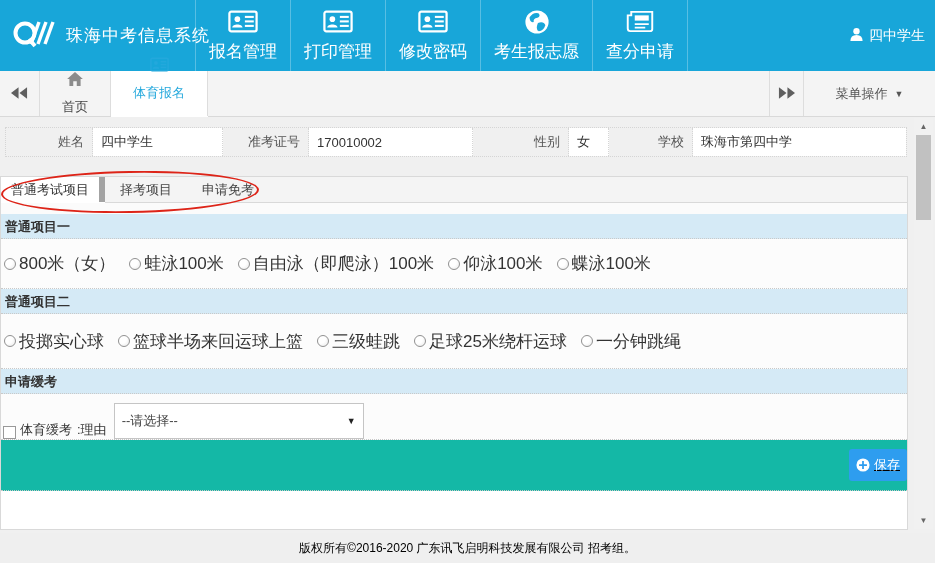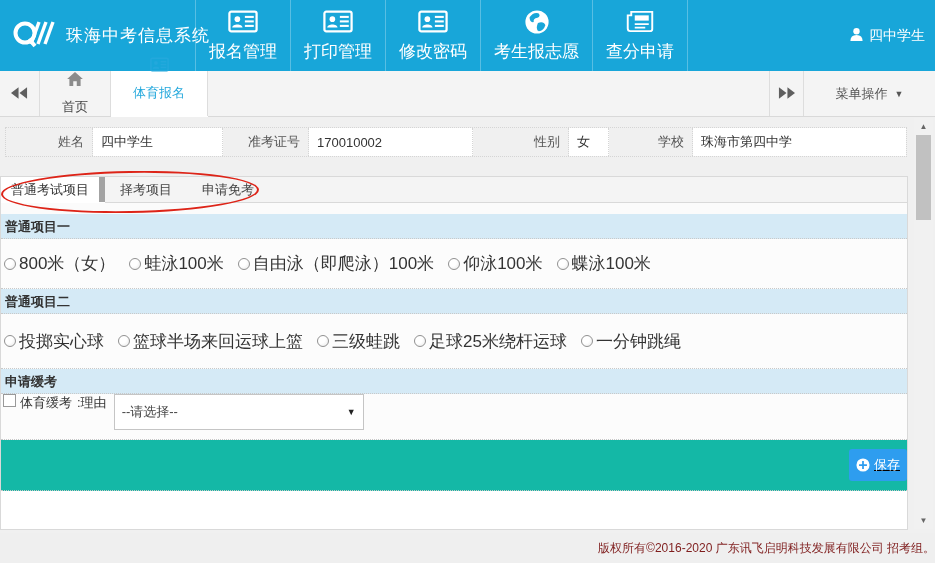--- a/index.html
+++ b/index.html
@@ -54,21 +54,21 @@
                  box-shadow:0 1px 0 #fff; }
   .pgap { height:11px; background:#fbfbfb; }
   .shd { height:25px; line-height:25px; background:#d5eaf6; font-weight:bold; font-size:13px;
          color:#333; padding-left:4px; border-bottom:1px dotted #c9c9c9; }
   .orow { display:flex; align-items:center; padding-left:3px; background:#fcfcfc;
           border-bottom:1px dotted #c9c9c9; font-size:17px; color:#333; }
   .orow.r1 { height:50px; } .orow.r2 { height:55px; }
   .opt { display:flex; align-items:center; margin-right:14px; cursor:pointer; white-space:nowrap; }
   .radio { width:12px; height:12px; border:1px solid #919191; border-radius:50%;
            background:radial-gradient(circle at 35% 35%, #ffffff 40%, #e7e7e7); margin-right:3px; flex:none; }
-  .crow { height:46px; display:flex; align-items:flex-start; padding-left:2px; background:#fcfcfc;
+  .crow { height:46px; display:flex; align-items:flex-end; padding-left:2px; background:#fcfcfc;
           border-bottom:1px dotted #c9c9c9; font-size:13px; color:#333; }
   .checkbox { width:13px; height:13px; border:1px solid #999; background:#fff; margin-right:4px;
               flex:none; cursor:pointer; }
   .rlabel { margin-left:5px; }
   .sel { width:250px; height:28px; border:1px solid #c5c5c5; background:#fff; margin-left:7px;
          display:flex; align-items:center; justify-content:space-between; padding:17px 7px;
          color:#444; cursor:pointer; }
   .sel .caret { color:#222; }
   .saverow { height:51px; background:#14b8a6; border-bottom:1px dotted #c9c9c9;
              display:flex; align-items:center; justify-content:flex-end;text-decoration:underline; }
@@ -80,21 +80,21 @@
                 pointer-events:none; z-index:9; }
 
   
   .vscroll { position:absolute; top:1px; right:2px; width:19px; height:411px; background:#f1f1f1; }
   .sarrow { position:absolute; left:0; width:19px; height:15px; display:flex; align-items:center;
             justify-content:center; font-size:8px; color:#666; cursor:pointer; }
   .sarrow.up { top:1px; } .sarrow.down { bottom:1px; }
   .sthumb { position:absolute; top:17px; left:2px; width:15px; height:85px; background:#c1c1c1; cursor:pointer; }
 
   .footer { position:absolute; bottom:0; left:0; width:935px; height:30px; background:#efefef;
-            text-align:right; line-height:30px; font-size:12px; color:#7f1d1d; }
+            text-align:center; line-height:30px; font-size:12px; color:#000000; }
 </style>
 </head>
 <body>
 
 <div id="app">
 
   <div class="header">
     <div class="logo">
       <span>
         <svg width="46" height="34" viewBox="0 0 46 34">

